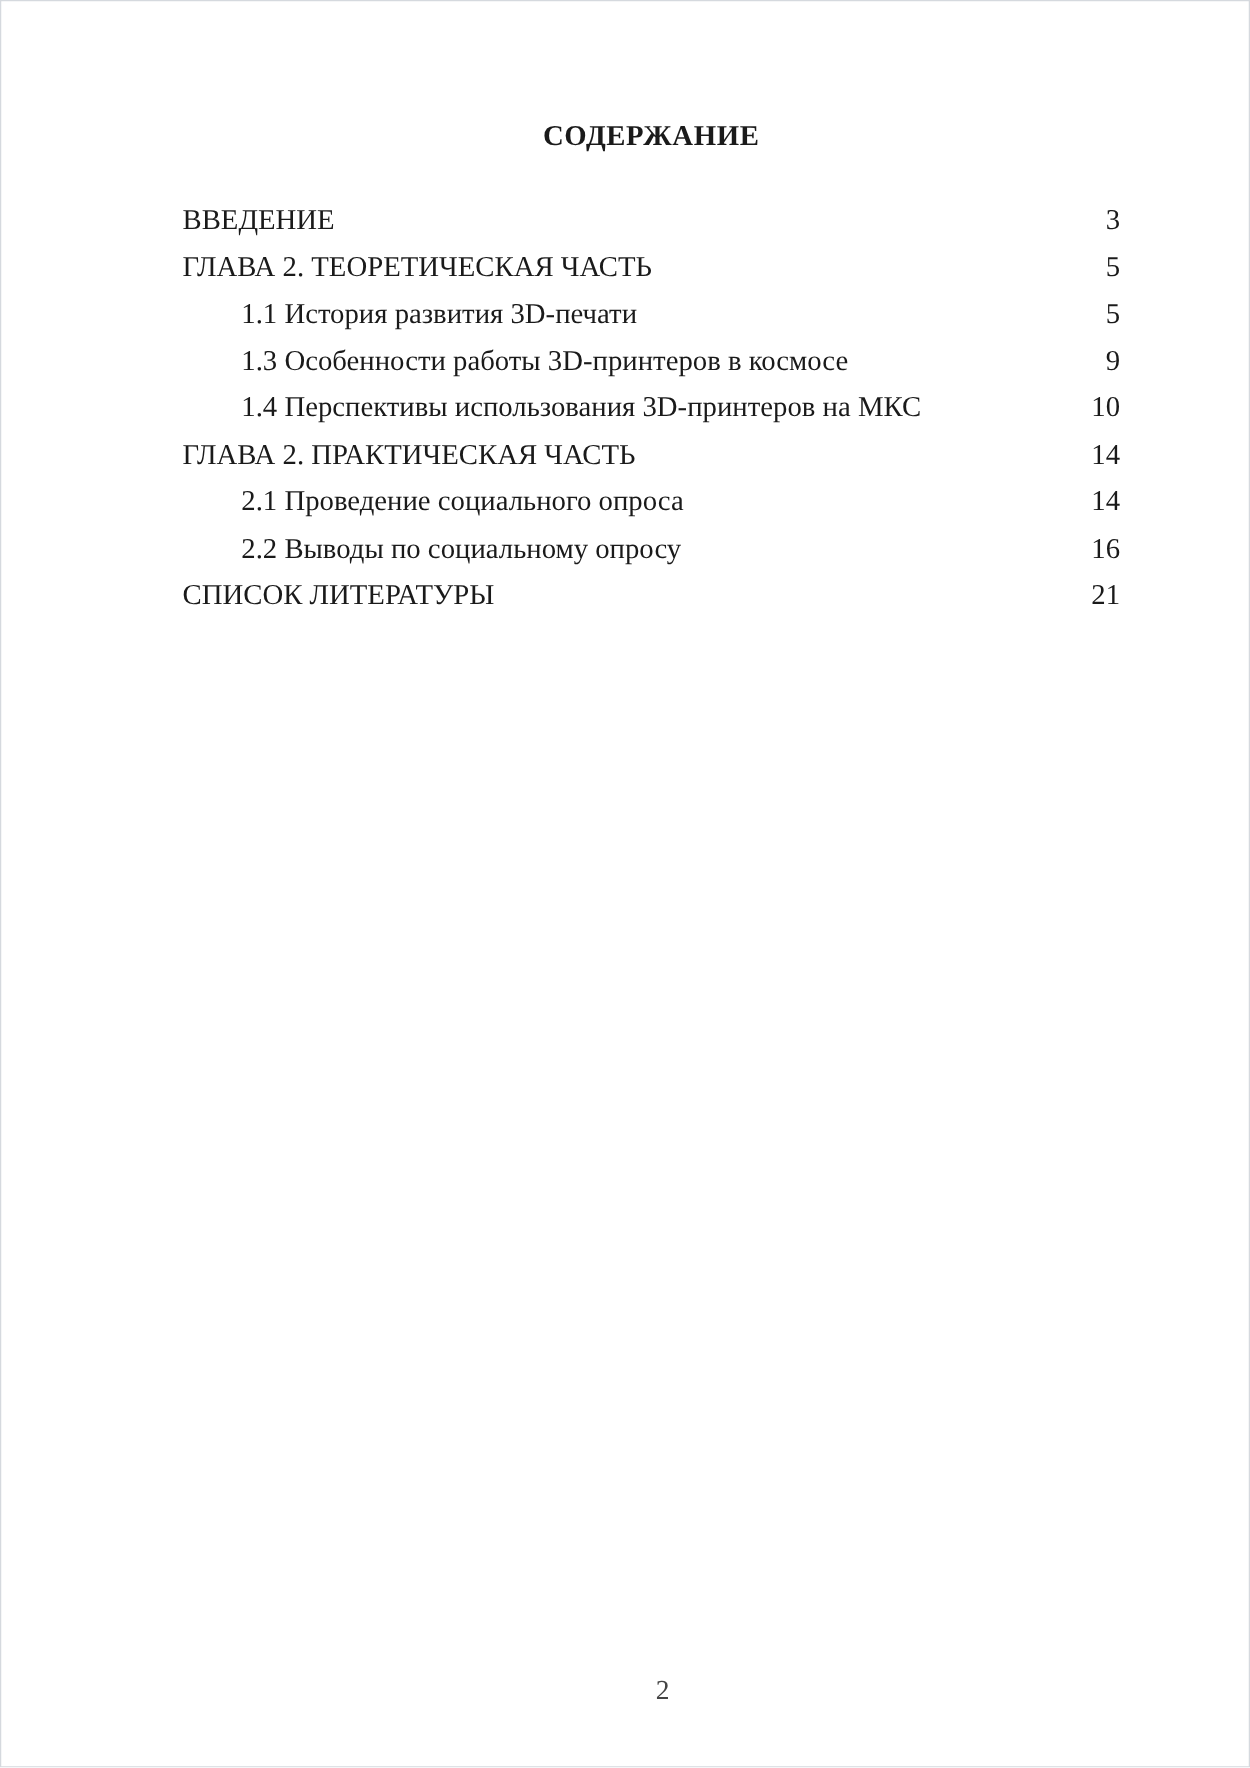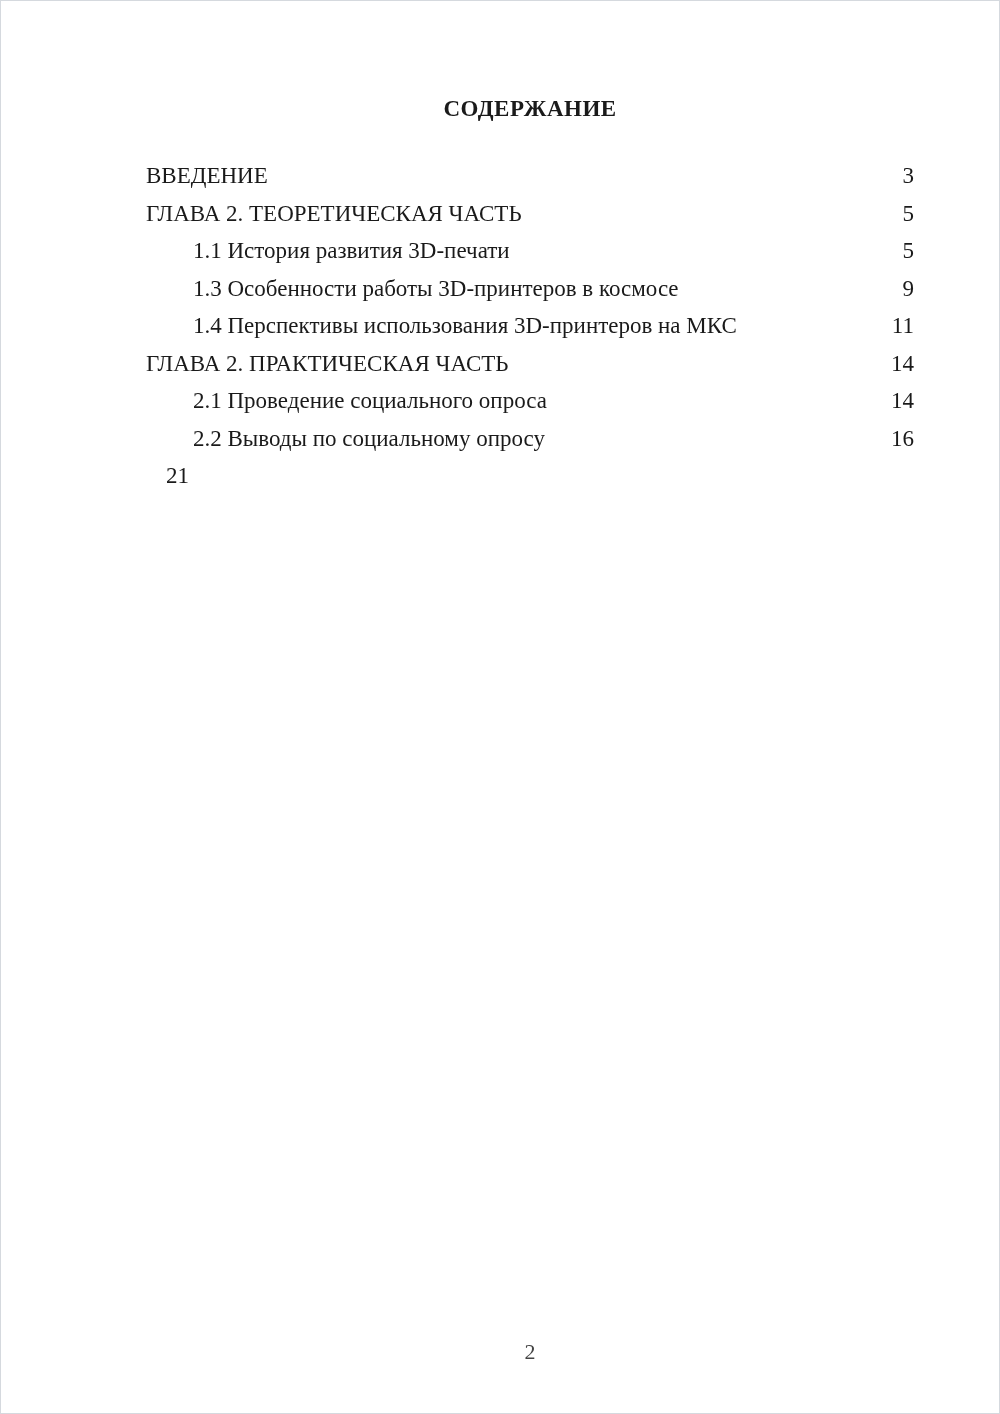--- a/index.html
+++ b/index.html
@@ -14,21 +14,21 @@
     background: #ffffff;
     border: 1px solid #d5d9de;
     box-sizing: content-box;
     font-family: "Liberation Serif", "DejaVu Serif", serif;
     color: #1a1a1a;
     overflow: hidden;
   }
   .content {
     position: absolute;
     left: 145px;
-    right: 85px;
+    right: 103px;
     top: 0;
   }
   .doc-title {
     margin-top: 94px;
     text-align: center;
     font-size: 23px;
     font-weight: bold;
     letter-spacing: 0.5px;
     line-height: 28px;
   }
@@ -84,33 +84,34 @@
         <div class="toc-row indent">
           <span class="toc-label">1.1 История развития 3D-печати</span>
           <span class="toc-page">5</span>
         </div>
         <div class="toc-row indent">
           <span class="toc-label">1.3 Особенности работы 3D-принтеров в космосе</span>
           <span class="toc-page">9</span>
         </div>
         <div class="toc-row indent">
           <span class="toc-label">1.4 Перспективы использования 3D-принтеров на МКС</span>
-          <span class="toc-page">11</span>
+          <span class="toc-page">10</span>
         </div>
         <div class="toc-row">
           <span class="toc-label">ГЛАВА 2. ПРАКТИЧЕСКАЯ ЧАСТЬ</span>
           <span class="toc-page">14</span>
         </div>
         <div class="toc-row indent">
           <span class="toc-label">2.1 Проведение социального опроса</span>
           <span class="toc-page">14</span>
         </div>
         <div class="toc-row indent">
           <span class="toc-label">2.2 Выводы по социальному опросу</span>
           <span class="toc-page">16</span>
         </div>
         <div class="toc-row">
+          <span class="toc-label">СПИСОК ЛИТЕРАТУРЫ</span>
           <span class="toc-page">21</span>
         </div>
       </div>
   </div>
   <div class="footer">2</div>
 </div>
 
 </body></html>

